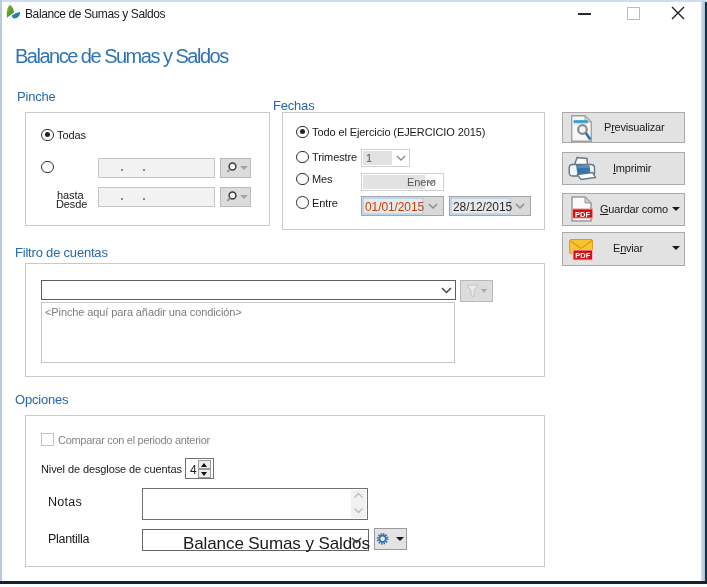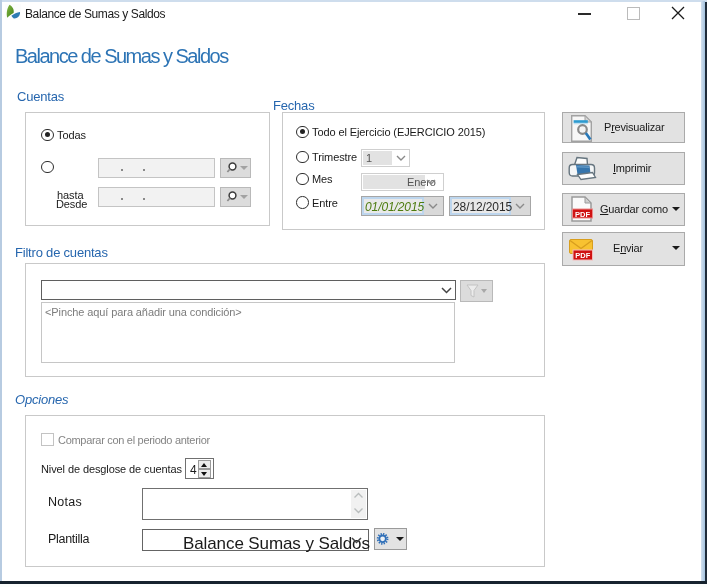--- a/index.html
+++ b/index.html
@@ -46,21 +46,21 @@
 <div class="abs" style="left:25px;top:7px;font-size:12px;letter-spacing:-0.4px;">Balance de Sumas y Saldos</div>
 
 <div class="abs" style="left:578px;top:13px;width:13px;height:2px;background:#2a2a2a;"></div>
 <div class="abs" style="left:627px;top:7px;width:11px;height:11px;border:1px solid #bbb;"></div>
 <svg class="abs" style="left:671px;top:6px;" width="14" height="14" viewBox="0 0 14 14">
   <path d="M1,1 L13,13 M13,1 L1,13" stroke="#1a1a1a" stroke-width="1.3"></path>
 </svg>
 
 <div class="abs" style="left:15px;top:44.5px;font-size:20px;letter-spacing:-1.5px;color:#2d74b5;">Balance de Sumas y Saldos</div>
 
-<div class="glabel" style="left:17px;top:89px;">Cuentas</div>
+<div class="glabel" style="left:17px;top:89px;">Pinche</div>
 <div class="gbox" style="left:25px;top:112px;width:245px;height:114px;"></div>
 
 <div class="radio" style="left:41px;top:128.5px;">
     <div class="dot"></div>
   </div>
 <div class="lbl" style="left:57px;top:128.6px;">Todas</div>
 
 <div class="radio" style="left:41px;top:160.5px;"></div>
 <div class="lbl" style="left:56px;top:160.4px;margin-top:38px;">Desde</div>
 <div class="tbdis" style="left:98px;top:158px;width:117px;height:20px;"></div>
@@ -111,21 +111,21 @@
 <svg class="abs" style="left:426px;top:179px;" width="10" height="6" viewBox="0 0 10 6">
     <path class="chev" d="M1,1 L5,5 L9,1"></path>
   </svg>
 
 <div class="radio" style="left:296px;top:196px;"></div>
 <div class="lbl" style="left:312px;top:196.5px;">Entre</div>
 
 <div class="abs" style="left:361px;top:196px;width:83px;height:20px;border:1px solid #a6a6a6;box-sizing:border-box;background:#d9d9d9;">
   <div class="abs" style="left:0px;top:0px;width:62px;height:18px;border:2px solid #bdd6ee;background:#e9e9e9;box-sizing:border-box;"></div>
 </div>
-<div class="lbl" style="left:365px;top:200px;font-size:12px;color:#4d7c0f;font-style:italic;">01/01/2015</div>
+<div class="lbl" style="left:365px;top:200px;font-size:12px;color:#c2410c;">01/01/2015</div>
 <svg class="abs" style="left:428px;top:203px;" width="10" height="6" viewBox="0 0 10 6">
     <path class="chev" d="M1,1 L5,5 L9,1"></path>
   </svg>
 
 <div class="abs" style="left:449px;top:196px;width:82px;height:20px;border:1px solid #a6a6a6;box-sizing:border-box;background:#d9d9d9;">
   <div class="abs" style="left:0px;top:0px;width:61px;height:18px;border:2px solid #bdd6ee;background:#e9e9e9;box-sizing:border-box;"></div>
 </div>
 <div class="lbl" style="left:453px;top:200px;font-size:12px;color:#2b2b2b;">28/12/2015</div>
 <svg class="abs" style="left:515px;top:203px;" width="10" height="6" viewBox="0 0 10 6">
     <path class="chev" d="M1,1 L5,5 L9,1"></path>
@@ -182,21 +182,21 @@
   </svg>
 <div class="sbtn" style="left:460px;top:280px;width:33px;height:22px;"></div>
 <svg class="abs" style="left:466px;top:284px;" width="13" height="14" viewBox="0 0 13 14">
   <path d="M1,1 L12,1 L8,6.5 L8,13 L5,11.5 L5,6.5 Z" fill="#ececec" stroke="#c2c2c2" stroke-width="1"></path>
 </svg>
 <div class="darr" style="left:481px;top:289px;border-top-color:#a8a8a8;border-left-width:3.5px;border-right-width:3.5px;"></div>
 
 <div class="abs" style="left:41px;top:302px;width:414px;height:61px;border:1px solid #c6c6c6;background:#fff;box-sizing:border-box;"></div>
 <div class="lbl" style="left:45px;top:306px;color:#7c7c7c;">&lt;Pinche aquí para añadir una condición&gt;</div>
 
-<div class="glabel" style="left:15px;top:392px;font-style:italic;">Opciones</div>
+<div class="glabel" style="left:15px;top:392px;">Opciones</div>
 <div class="gbox" style="left:25px;top:415px;width:520px;height:152px;"></div>
 
 <div class="abs" style="left:41px;top:433px;width:13px;height:13px;border:1px solid #c3c3c3;background:#fff;box-sizing:border-box;"></div>
 <div class="lbl dis" style="left:58px;top:434px;letter-spacing:-0.3px;">Comparar con el periodo anterior</div>
 
 <div class="lbl" style="left:41px;top:463px;">Nivel de desglose de cuentas</div>
 <div class="abs" style="left:185px;top:458px;width:29px;height:21px;border:1px solid #707070;background:#fff;box-sizing:border-box;"></div>
 <div class="lbl" style="left:190px;top:463px;font-size:12px;">4</div>
 <div class="abs" style="left:198px;top:460px;width:13px;height:8.5px;border:1px solid #9a9a9a;background:#ececec;box-sizing:border-box;"></div>
 <div class="abs" style="left:198px;top:469px;width:13px;height:8.5px;border:1px solid #9a9a9a;background:#ececec;box-sizing:border-box;"></div>

